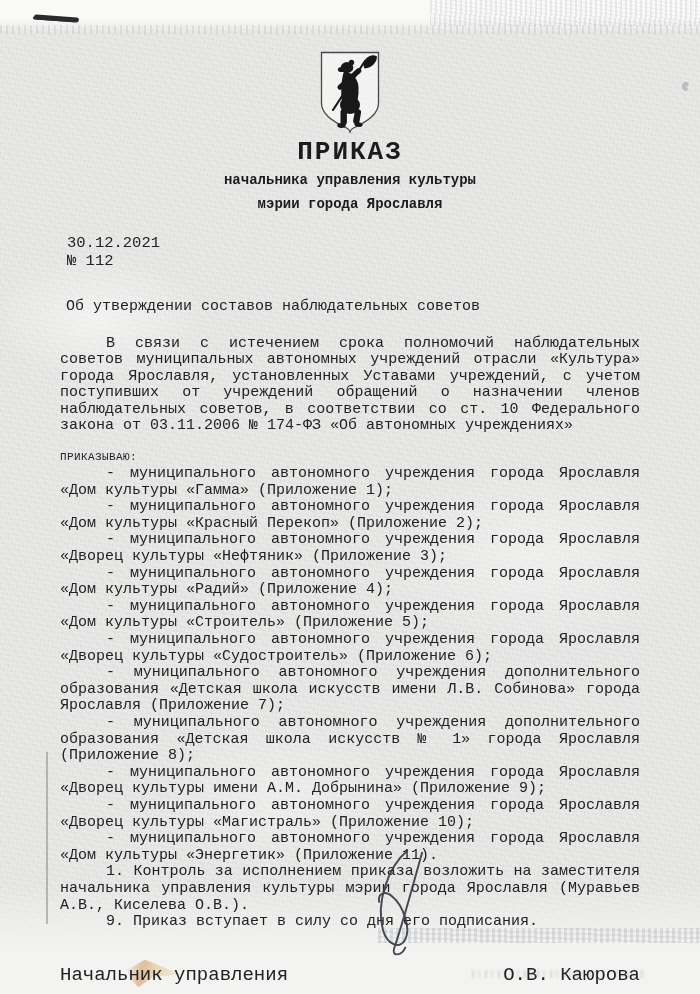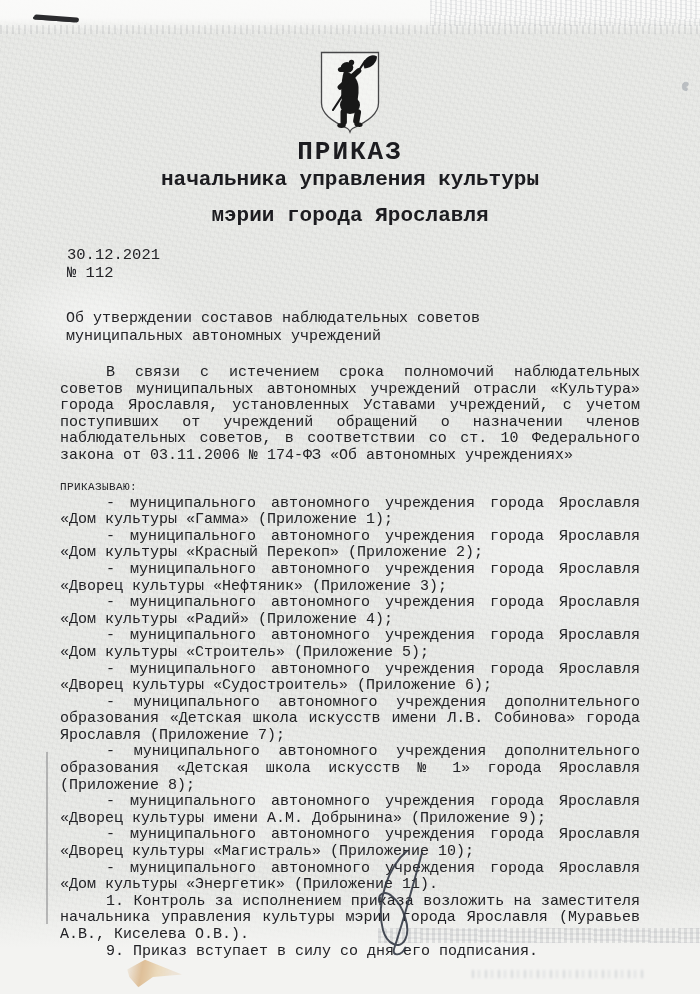--- a/index.html
+++ b/index.html
@@ -15,21 +15,21 @@
       repeating-linear-gradient(9deg, rgba(0,0,0,.016) 0 2px, rgba(255,255,255,.02) 2px 5px),
       repeating-linear-gradient(99deg, rgba(0,0,0,.02) 0 1px, rgba(0,0,0,0) 1px 4px),
       repeating-linear-gradient(53deg, rgba(90,90,95,.018) 0 3px, rgba(0,0,0,0) 3px 7px),
       #e9eae7;
   }
   .content{position:relative;padding:0 60px;}
   
   .doc-header{text-align:center;}
   .emblem{width:64px;height:84px;margin:50px auto 0 auto;display:block;}
   .doc-title{margin:5px 0 0 0;font-size:26px;line-height:27px;font-weight:bold;letter-spacing:2px;color:#1c1c20;}
-  .doc-subtitle{margin:16px;font-size:21px;line-height:20px;font-weight:bold;color:#1c1c20;}
+  .doc-subtitle{margin:4px;font-size:14px;line-height:20px;font-weight:bold;color:#1c1c20;}
   .doc-subtitle.first{margin-top:4px;}
   
   .meta-row{display:flex;justify-content:space-between;align-items:baseline;
     margin-top:20px;padding:0 48px 0 7px;font-size:15.5px;flex-direction:column;}
   
   .subject{margin:28px 0 0 6px;font-size:15px;line-height:17.5px;}
   
   .para{margin:0;font-size:15px;line-height:16.6px;text-indent:46px;text-align:justify;}
   .preamble{margin-top:20px;}
   .decree-word{margin:14px 0 0 0;font-size:11px;line-height:17px;text-indent:0;letter-spacing:.4px;}
@@ -105,21 +105,20 @@
       <div class="doc-subtitle">мэрии города Ярославля</div>
     </header>
 
     <div class="meta-row">
       <span>30.12.2021</span>
       <span>№ 112</span>
     </div>
 
     <div class="subject">
       <div>Об утверждении составов наблюдательных советов</div>
-      <div>муниципальных автономных учреждений</div>
     </div>
 
     <p class="para preamble">В связи с истечением срока полномочий наблюдательных советов муниципальных автономных учреждений отрасли «Культура» города Ярославля, установленных Уставами учреждений, с учетом поступивших от учреждений обращений о назначении членов наблюдательных советов, в соответствии со ст. 10 Федерального закона от 03.11.2006 № 174-ФЗ «Об автономных учреждениях»</p>
     <p class="decree-word">ПРИКАЗЫВАЮ:</p>
     <p class="para">- муниципального автономного учреждения города Ярославля  «Дом культуры «Гамма» (Приложение 1);</p>
     <p class="para">- муниципального автономного учреждения города Ярославля «Дом культуры «Красный Перекоп» (Приложение 2);</p>
     <p class="para">- муниципального автономного учреждения города Ярославля «Дворец культуры «Нефтяник» (Приложение 3);</p>
     <p class="para">- муниципального автономного учреждения города Ярославля «Дом культуры «Радий» (Приложение 4);</p>
     <p class="para">- муниципального автономного учреждения города Ярославля «Дом культуры «Строитель» (Приложение 5);</p>
     <p class="para">- муниципального автономного учреждения города Ярославля «Дворец культуры «Судостроитель» (Приложение 6);</p>

